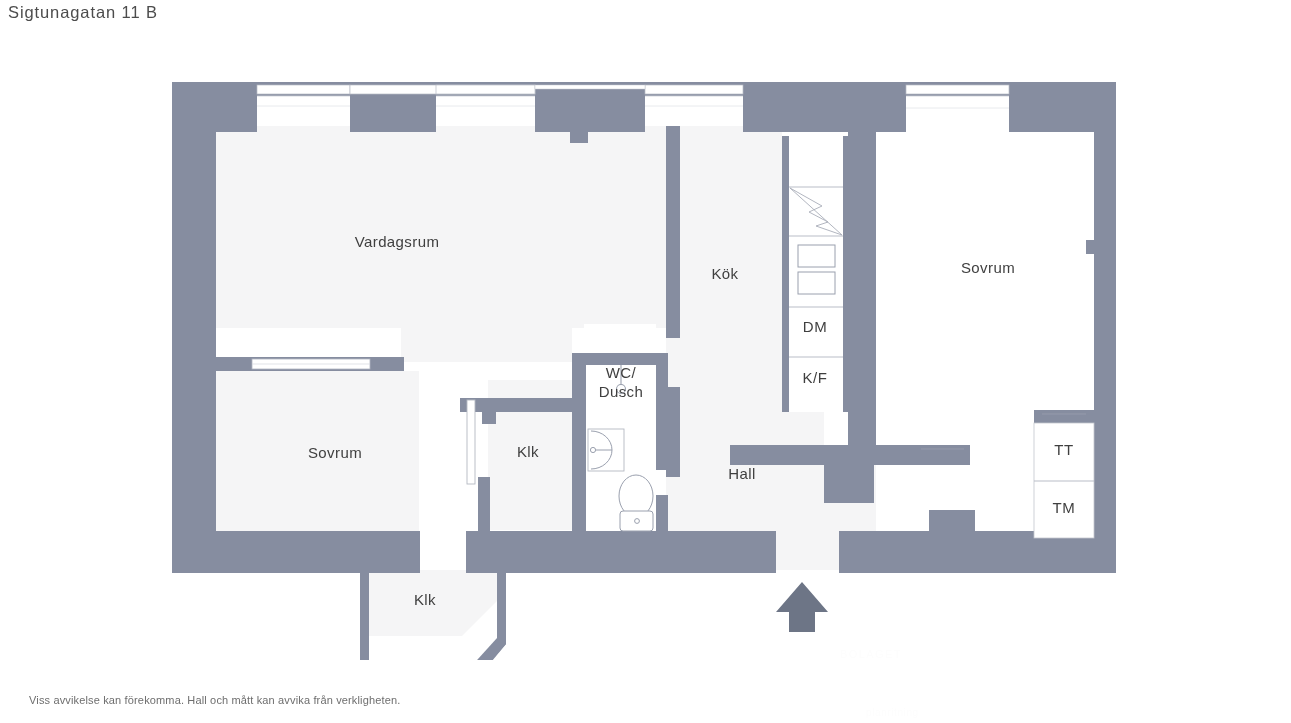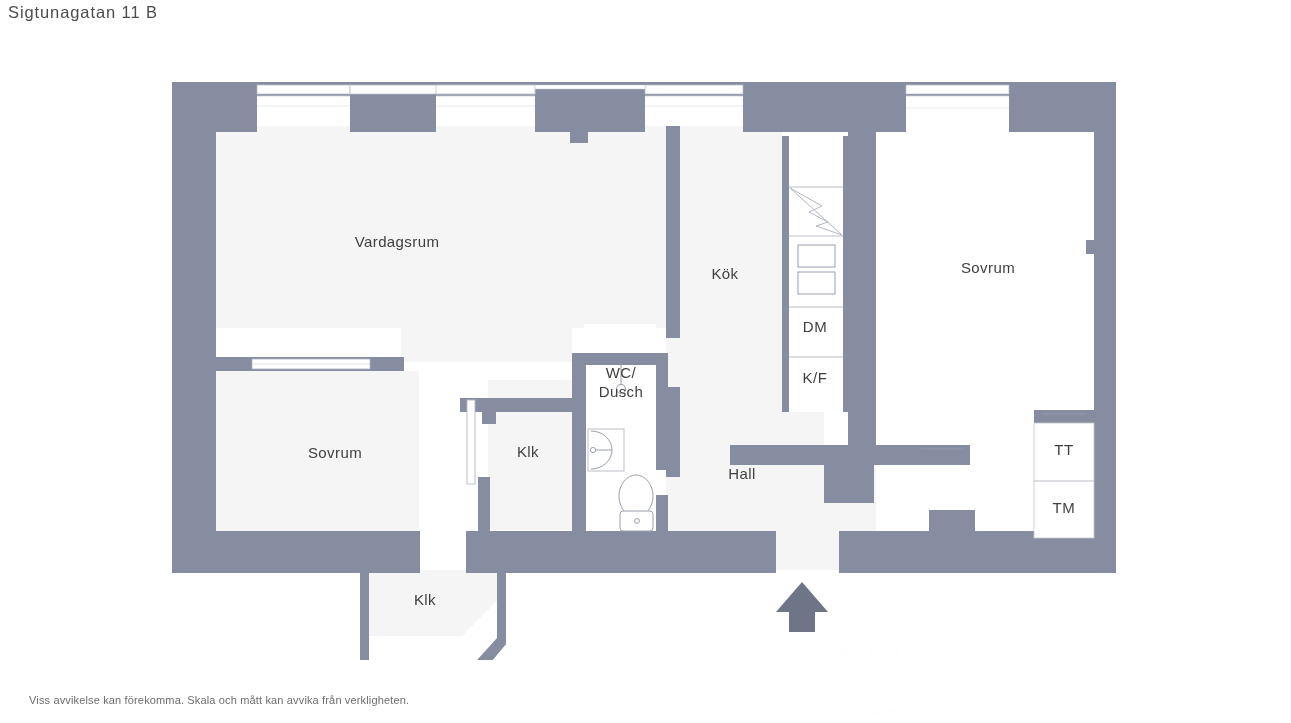--- a/index.html
+++ b/index.html
@@ -294,15 +294,15 @@
   <g>
     <text class="appliance-label" x="799" y="292" text-anchor="middle">DM</text>
     <text class="appliance-label" x="799" y="343" text-anchor="middle">K/F</text>
     <text class="appliance-label" x="1048" y="415" text-anchor="middle">TT</text>
     <text class="appliance-label" x="1048" y="473" text-anchor="middle">TM</text>
   </g>
 
 </svg>
 </div>
 
-<div id="disclaimer">Viss avvikelse kan förekomma. Skala och mått kan avvika från verkligheten.</div>
+<div id="disclaimer">Viss avvikelse kan förekomma. Hall och mått kan avvika från verkligheten.</div>
 <div id="watermark-1">BOLAGET</div>
 <div id="watermark-2">planritning</div>
 
 </body></html>

